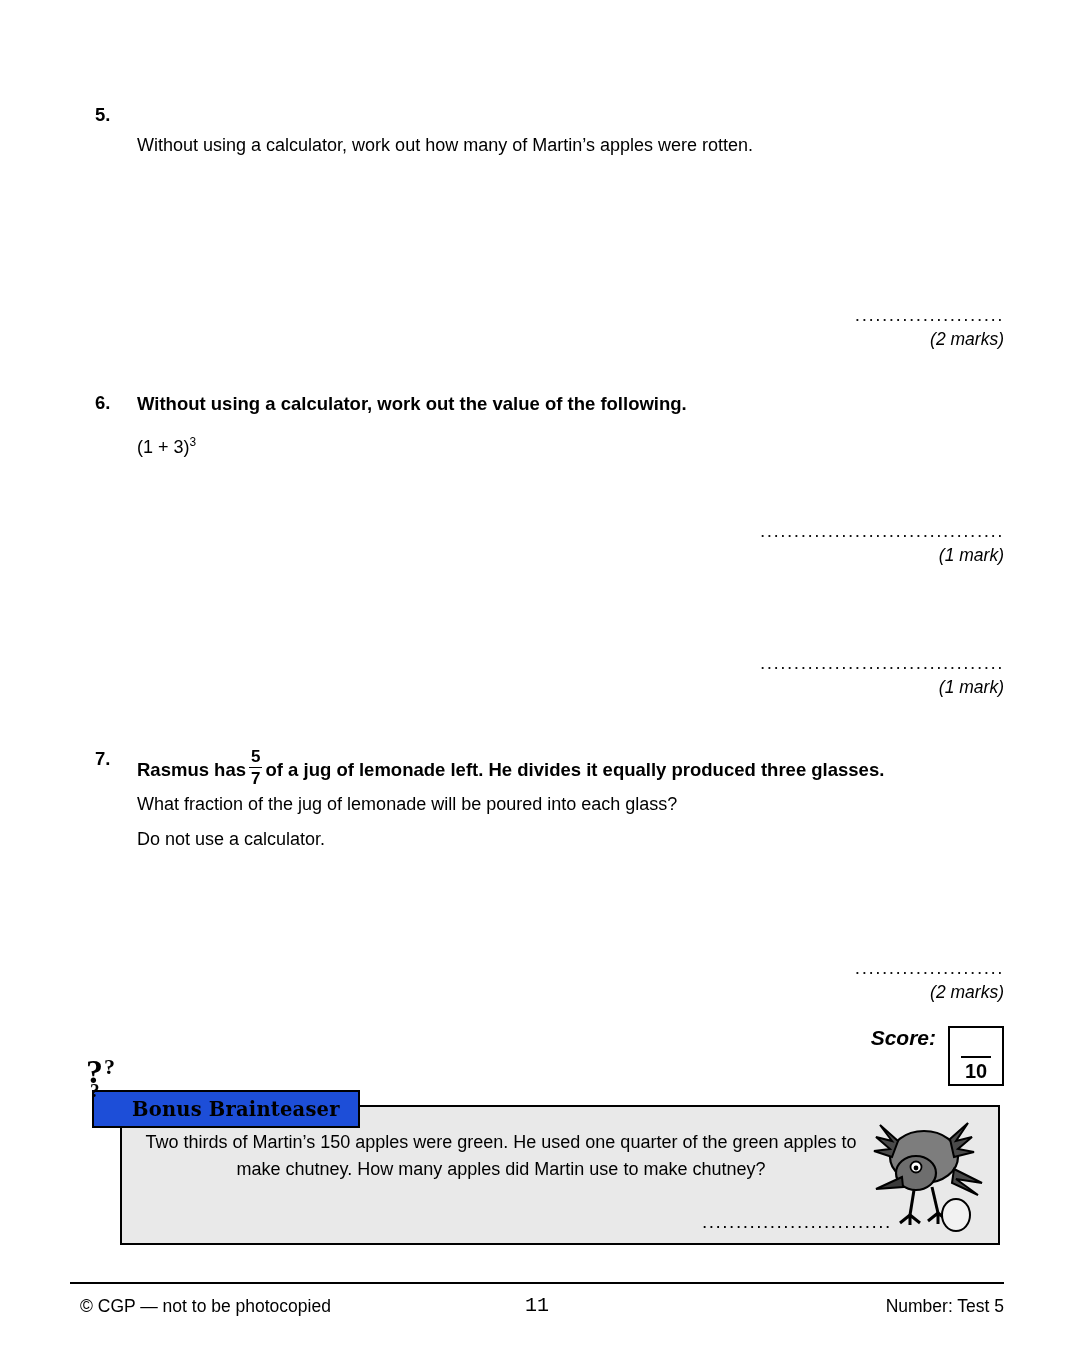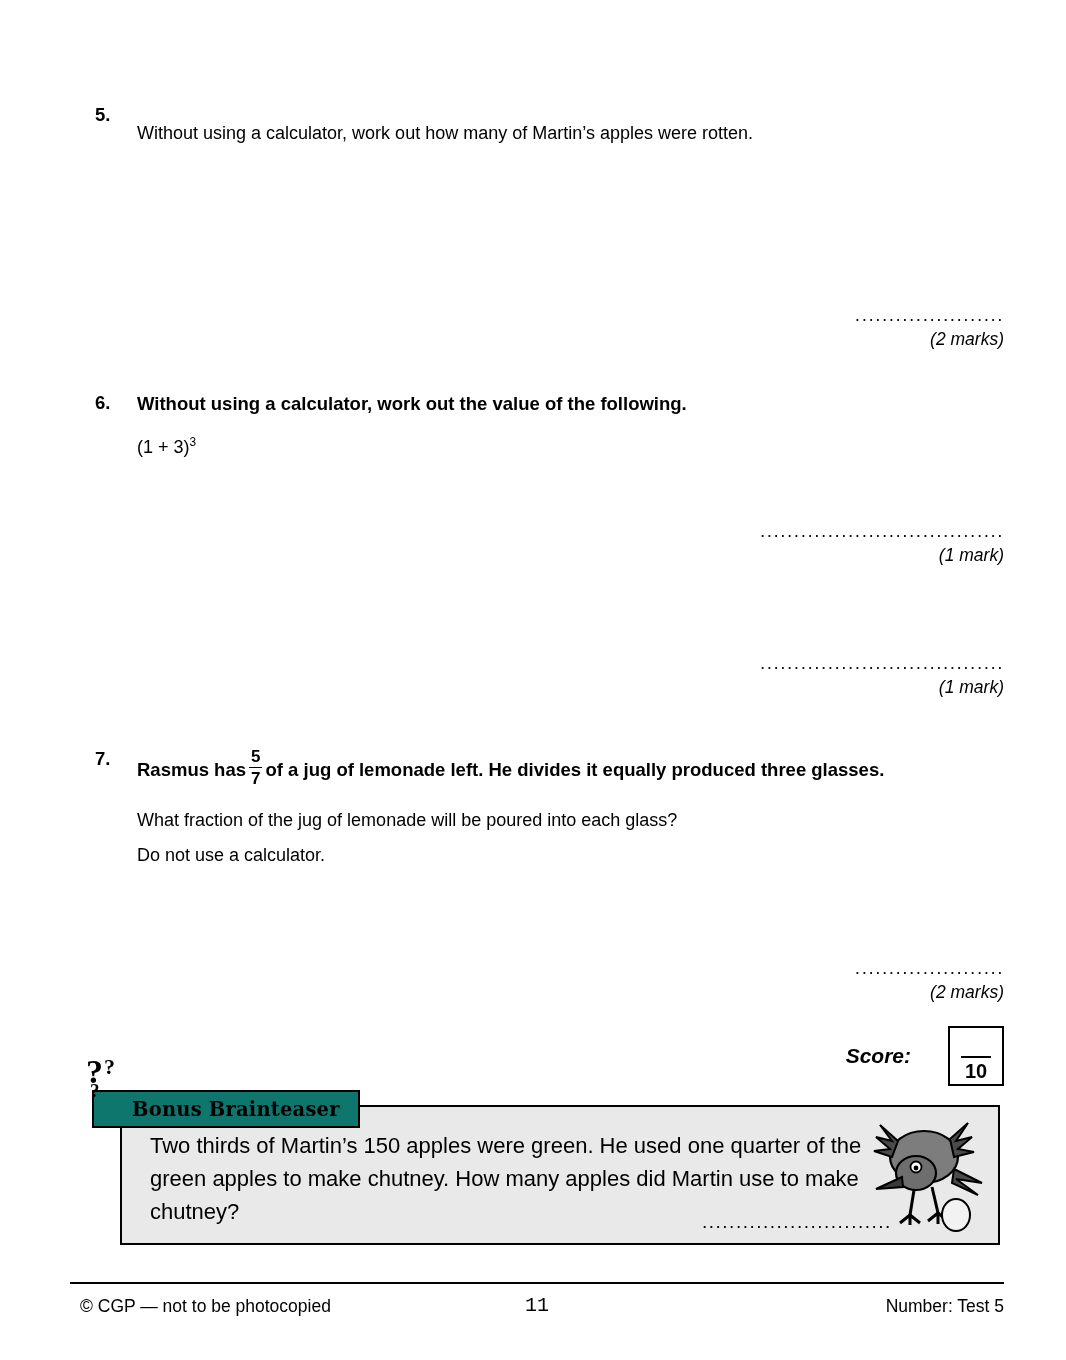--- a/index.html
+++ b/index.html
@@ -42,21 +42,21 @@
   }
   .q-stem {
     font-size: 18.5px;
     font-weight: bold;
     line-height: 1.35;
   }
   .q-sub {
     font-size: 18px;
     font-weight: normal;
     line-height: 1.5;
-    margin-top: 16px;
+    margin-top: 28px;
   }
   .q-expr {
     font-size: 18px;
     font-weight: normal;
     line-height: 1.4;
   }
   sup {
     font-size: 0.66em;
     vertical-align: super;
   }
@@ -107,22 +107,20 @@
     font-size: 17px;
     font-weight: bold;
   }
 
   
   .score-wrap {
     position: absolute;
     right: 62px;
     top: 1026px;
     display: flex;
-    align-items: center;
-    gap: 25px;
   }
   .score-label {
     font-size: 21px;
     font-style: italic;
     font-weight: bold;
     margin-right: 12px;
   }
   .score-box {
     width: 56px;
     height: 60px;
@@ -156,21 +154,21 @@
     border: 2px solid #000;
     background: #e9e9e9;
     box-sizing: border-box;
   }
   .teaser-tab {
     position: absolute;
     left: 92px;
     top: 1090px;
     width: 268px;
     height: 38px;
-    background: #0f766e;
+    background: #1d4ed8;
     border: 2px solid #000;
     box-sizing: border-box;
     display: flex;
     align-items: center;
     padding-left: 38px;
     z-index: 5;
   }
   .teaser-tab-text {
     font-size: 19.5px;
     font-weight: bold;
@@ -197,25 +195,26 @@
     margin-left: 1px;
   }
   .qm-small {
     font-size: 19px;
     display: block;
     margin-top: -4px;
     margin-left: 4px;
   }
   .teaser-text {
     position: absolute;
-    left: 28px;
+    left: 4px;
     top: 22px;
     width: 750px;
-    font-size: 22px;
+    font-size: 18px;
     line-height: 1.5;
+    text-align: center;
   }
   .teaser-dots {
     position: absolute;
     left: 580px;
     top: 104px;
     font-size: 19px;
     letter-spacing: 1.5px;
   }
   .bird {
     position: absolute;
@@ -298,21 +297,21 @@
     <div class="dots">....................................</div>
     <div class="marks">(1 mark)</div>
   </div>
 
   <div class="question" style="top:748px;">
     <div class="q-num">7.</div>
     <div class="q-body">
       <div class="q-stem">
         <span>Rasmus has</span><span class="frac"><span class="num">5</span><span class="bar"></span><span class="den">7</span></span><span>of a jug of lemonade left.  He divides it equally produced three glasses.</span>
       </div>
-      <div class="q-sub" style="margin-top:20px;">What fraction of the jug of lemonade will be poured into each glass?</div>
+      <div class="q-sub" style="margin-top:4px;">What fraction of the jug of lemonade will be poured into each glass?</div>
       <div class="q-sub" style="margin-top:8px;">Do not use a calculator.</div>
     </div>
   </div>
 
   <div class="answer-slot" style="right:62px; top:958px;">
     <div class="dots">......................</div>
     <div class="marks">(2 marks)</div>
   </div>
 
   <div class="score-wrap">

